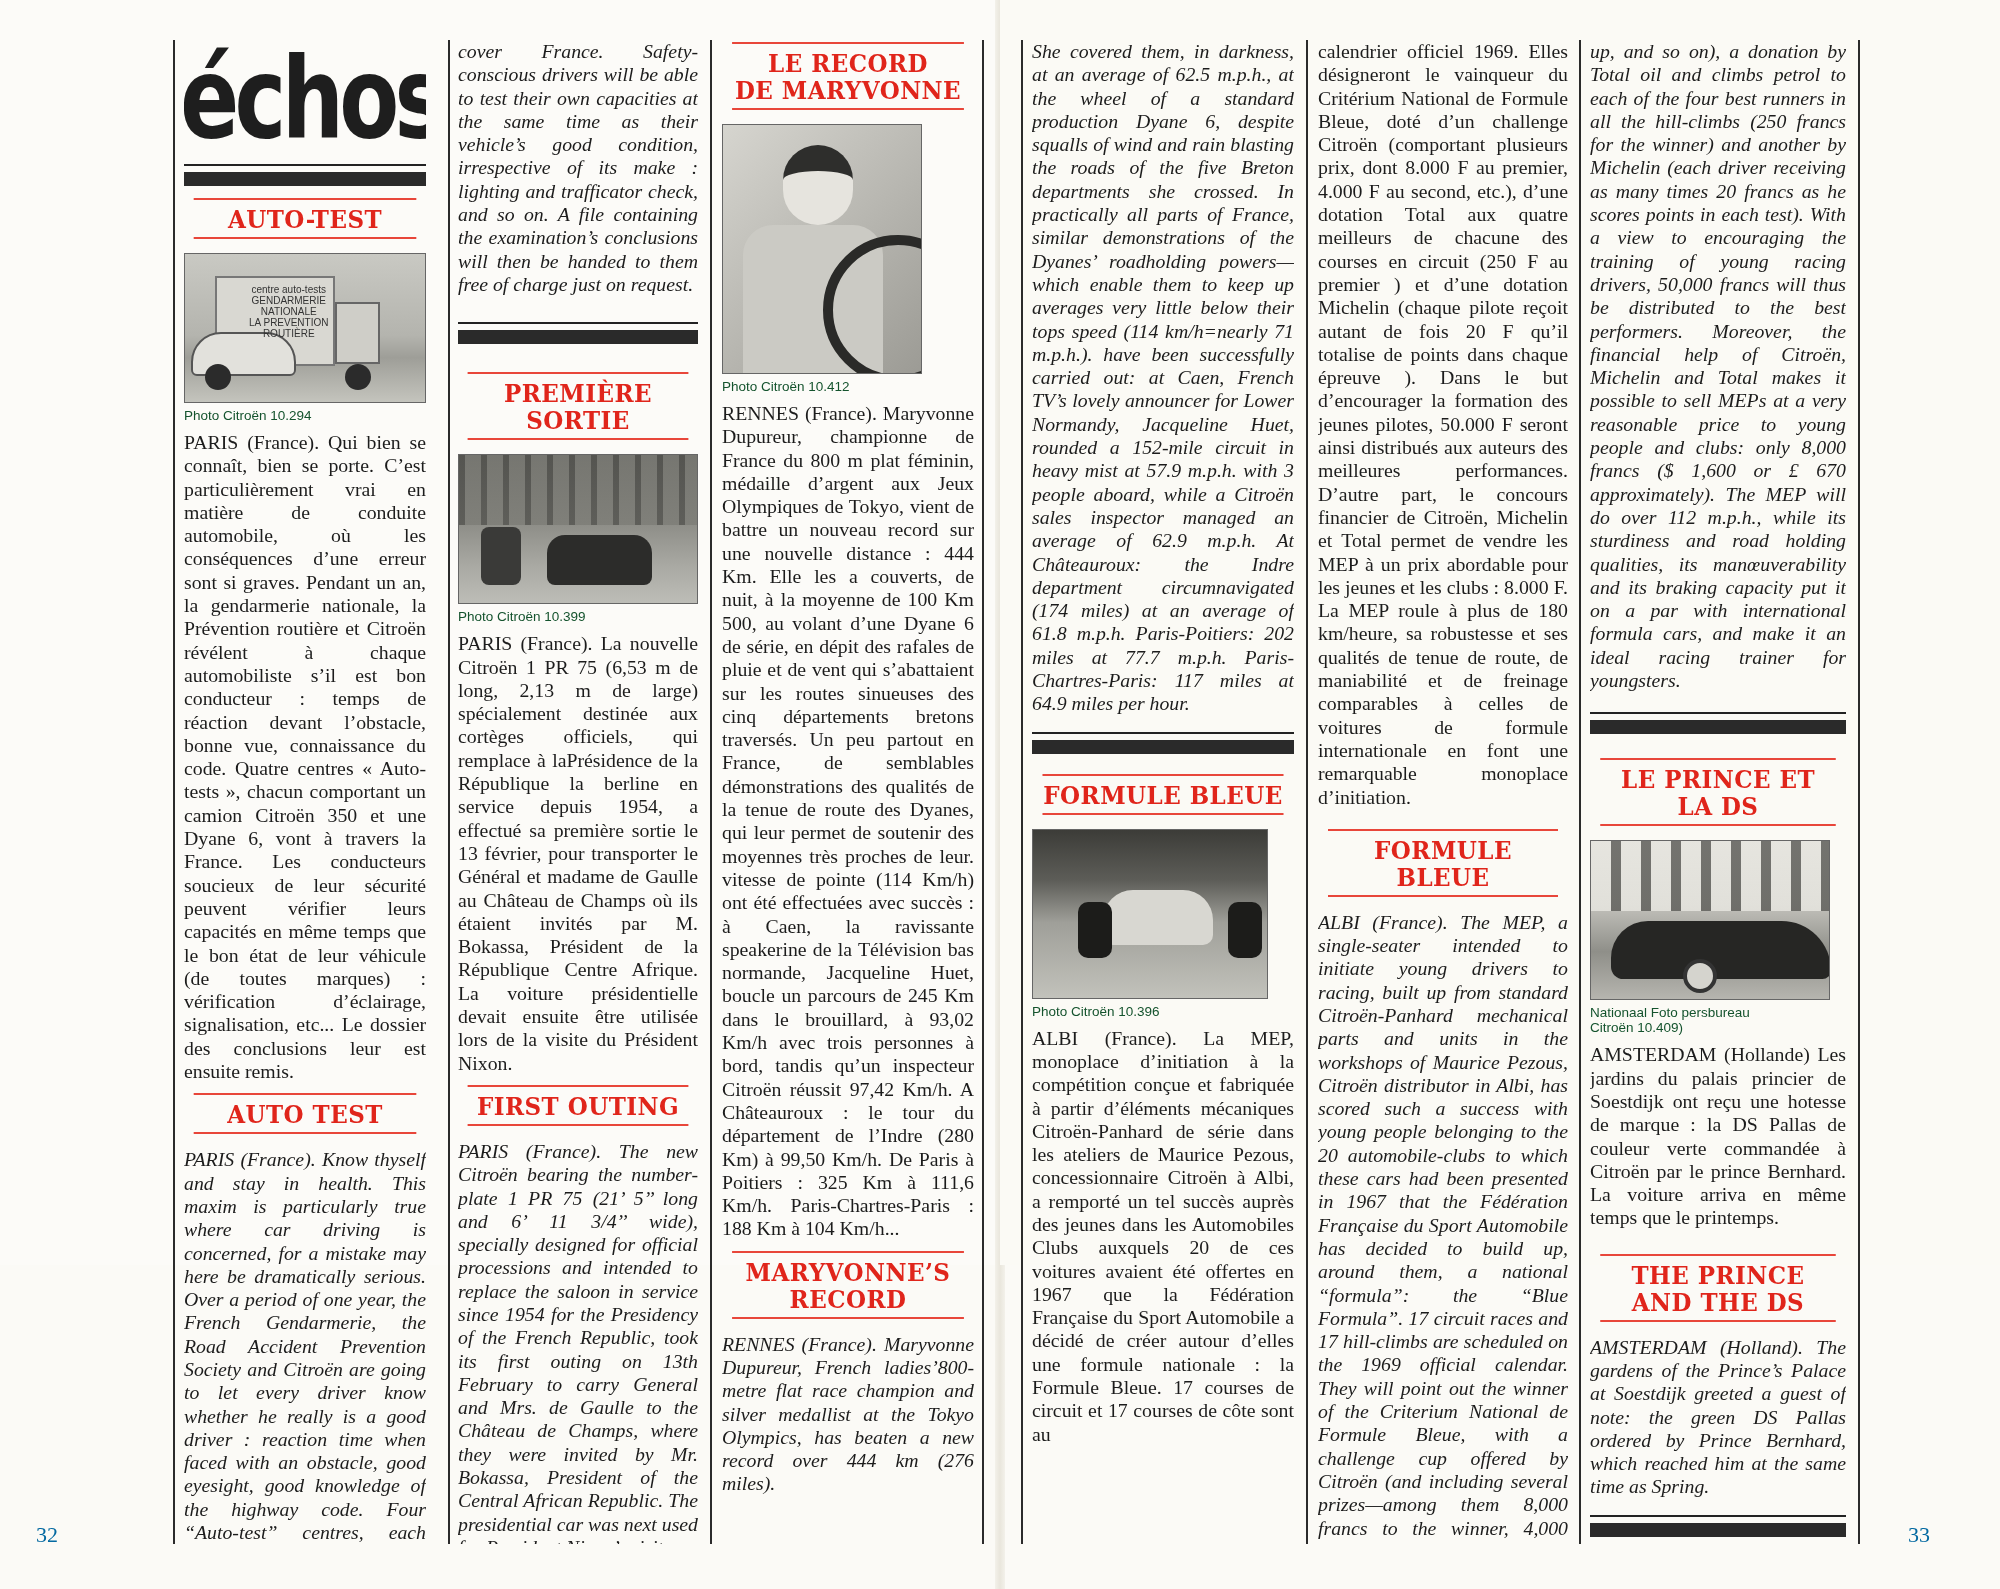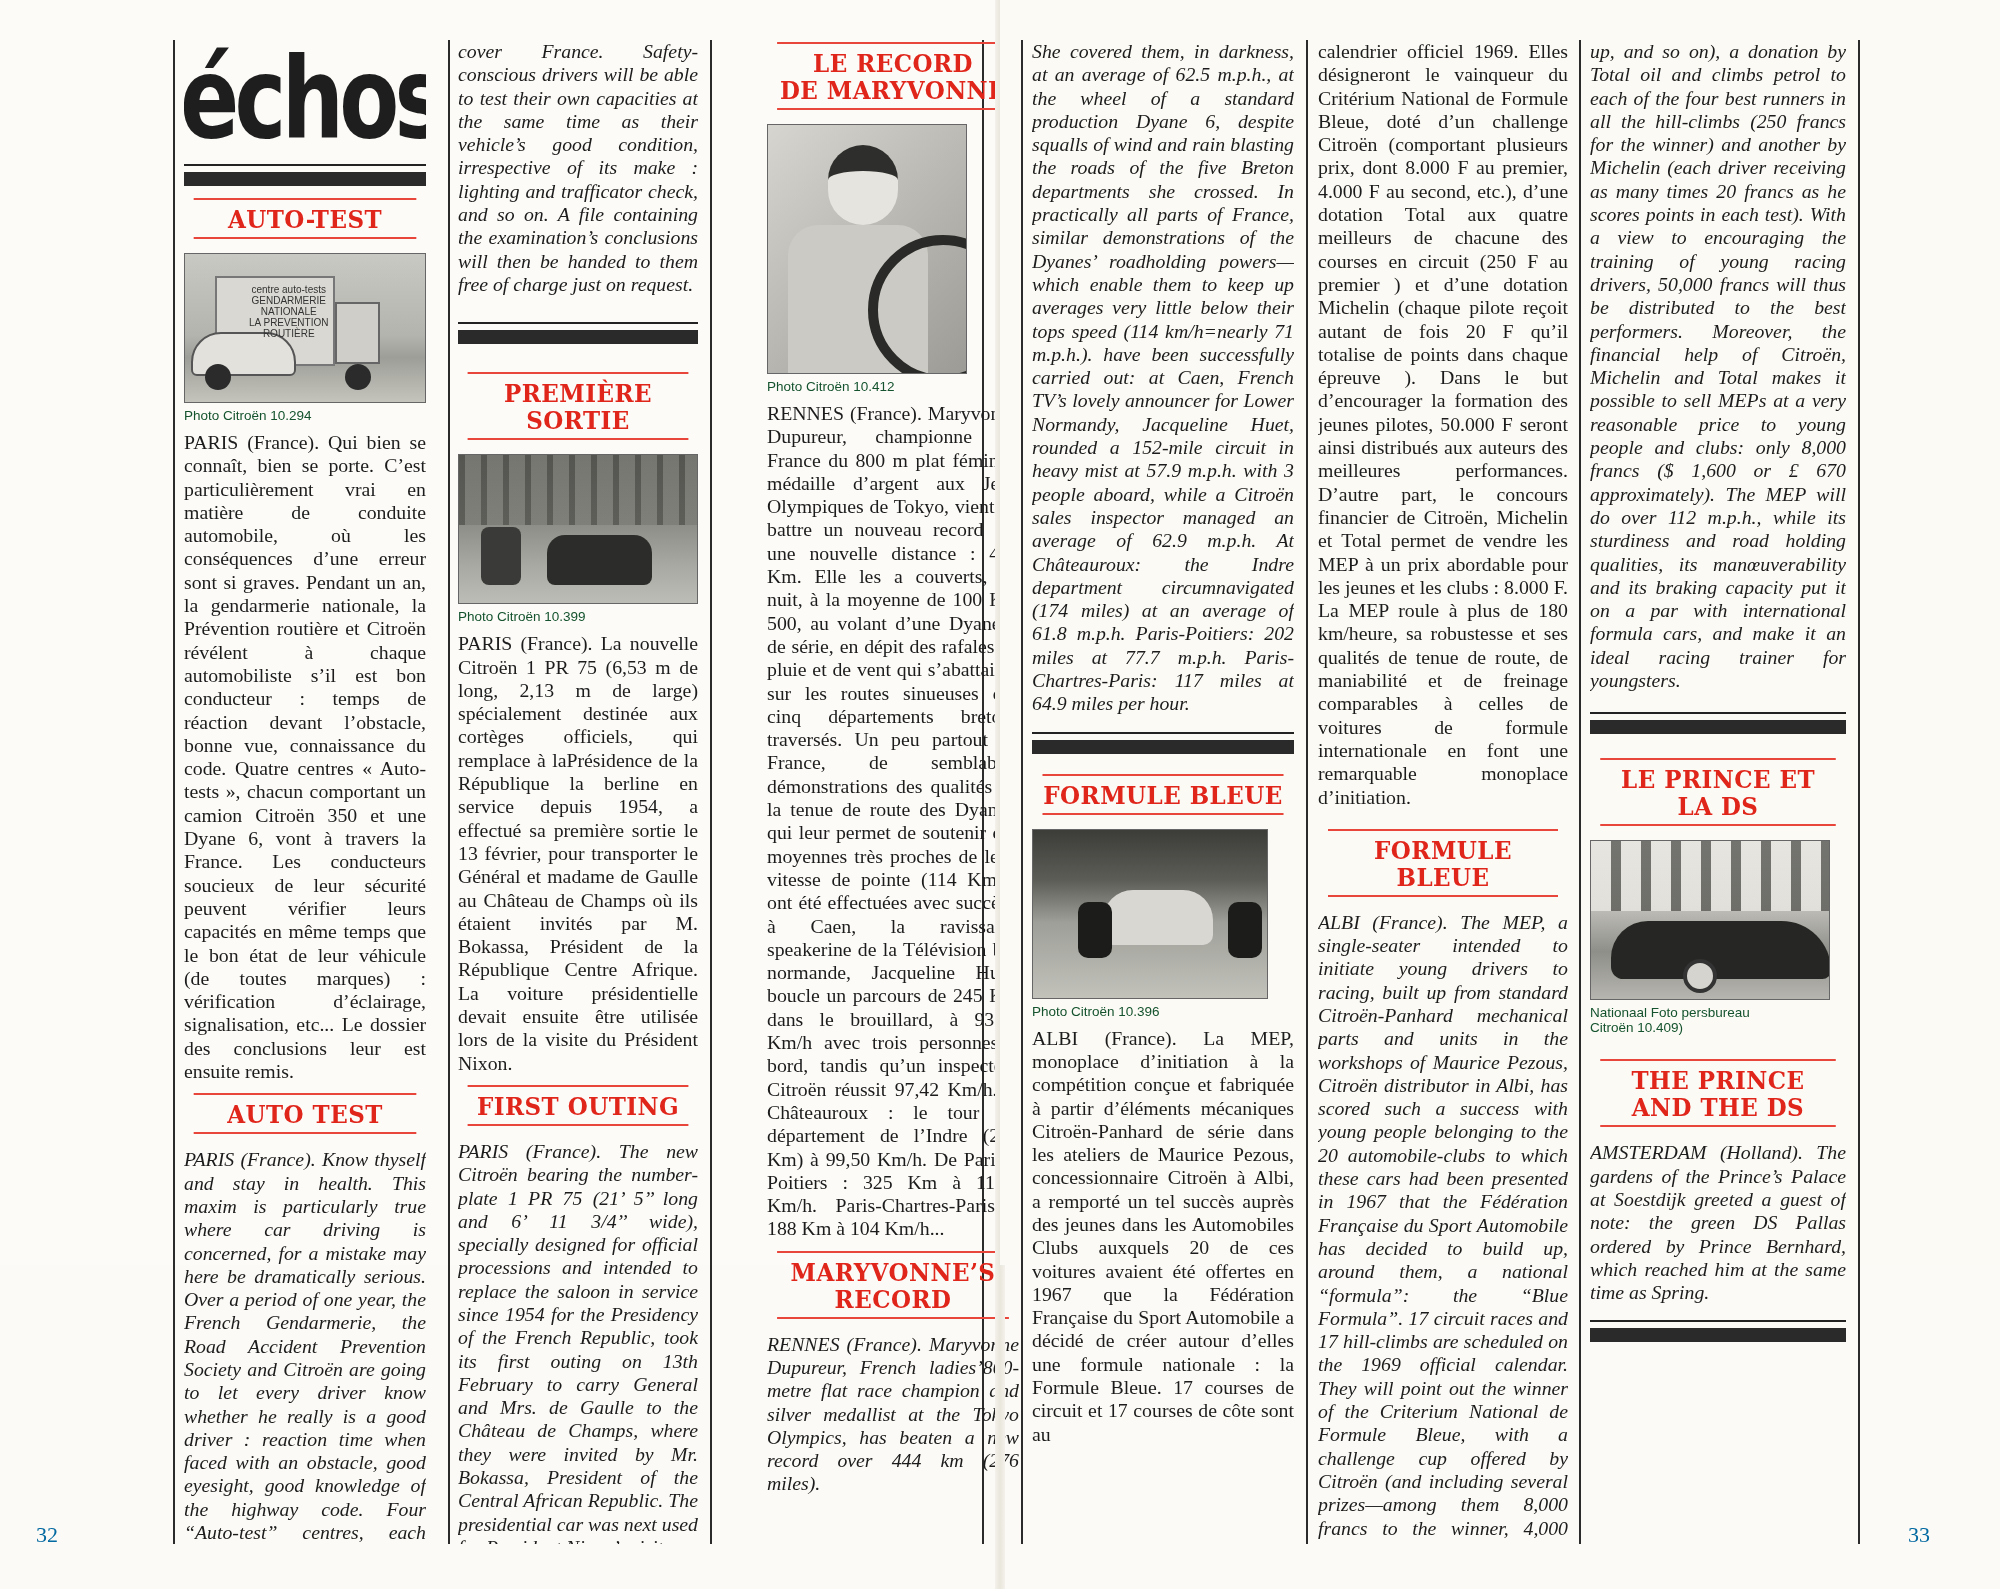--- a/index.html
+++ b/index.html
@@ -121,21 +121,21 @@
       <div class="photo-caption">Photo Citroën 10.399</div>
       <p class="body-fr">PARIS (France). La nouvelle Citroën 1 PR 75 (6,53 m de long, 2,13 m de large) spécialement destinée aux cortèges officiels, qui remplace à laPrésidence de la République la berline en service depuis 1954, a effectué sa première sortie le 13 février, pour transporter le Général et madame de Gaulle au Château de Champs où ils étaient invités par M. Bokassa, Président de la République Centre Afrique. La voiture présidentielle devait ensuite être utilisée lors de la visite du Président Nixon.</p>
     </div>
 
     <div>
       <div class="headline">FIRST OUTING</div>
       <p class="body-en">PARIS (France). The new Citroën bearing the number-plate 1 PR 75 (21’ 5’’ long and 6’ 11 3/4’’ wide), specially designed for official processions and intended to replace the saloon in service since 1954 for the Presidency of the French Republic, took its first outing on 13th February to carry General and Mrs. de Gaulle to the Château de Champs, where they were invited by Mr. Bokassa, President of the Central African Republic. The presidential car was next used for President Nixon’s visit.</p>
     </div>
   </div>
 
-  <div class="col" style="left:722px; width:252px;margin-left:45px;">
+  <div class="col" style="left:722px; width:252px;">
     <div>
       <div class="headline" style="margin-top:2px;">
         <span>LE RECORD</span><br>
         <span>DE MARYVONNE</span>
       </div>
       <div class="photo ph-portrait" style="width:200px;">
         <div class="body"></div>
           <div class="head"></div>
           <div class="wheel"></div>
       </div>
@@ -202,20 +202,21 @@
       <div class="headline" style="margin-top:24px;">LE PRINCE ET LA DS</div>
       <div class="photo ph-ds" style="width:240px;">
         <div class="bldg"></div>
           <div class="car"></div>
           <div class="wheel"></div>
       </div>
       <div class="photo-caption">
         <span>Nationaal Foto persbureau</span><br>
         <span>Citroën 10.409)</span>
       </div>
+      <p class="body-fr">AMSTERDAM (Hollande) Les jardins du palais princier de Soestdijk ont reçu une hotesse de marque : la DS Pallas de couleur verte commandée à Citroën par le prince Bernhard. La voiture arriva en même temps que le printemps.</p>
     </div>
 
     <div>
       <div class="headline" style="margin-top:24px;">
         <span>THE PRINCE</span><br>
         <span>AND THE DS</span>
       </div>
       <p class="body-en">AMSTERDAM (Holland). The gardens of the Prince’s Palace at Soestdijk greeted a guest of note: the green DS Pallas ordered by Prince Bernhard, which reached him at the same time as Spring.</p>
       <div class="rule-bar" style="margin-top:16px;">
           <div class="thin"></div>

